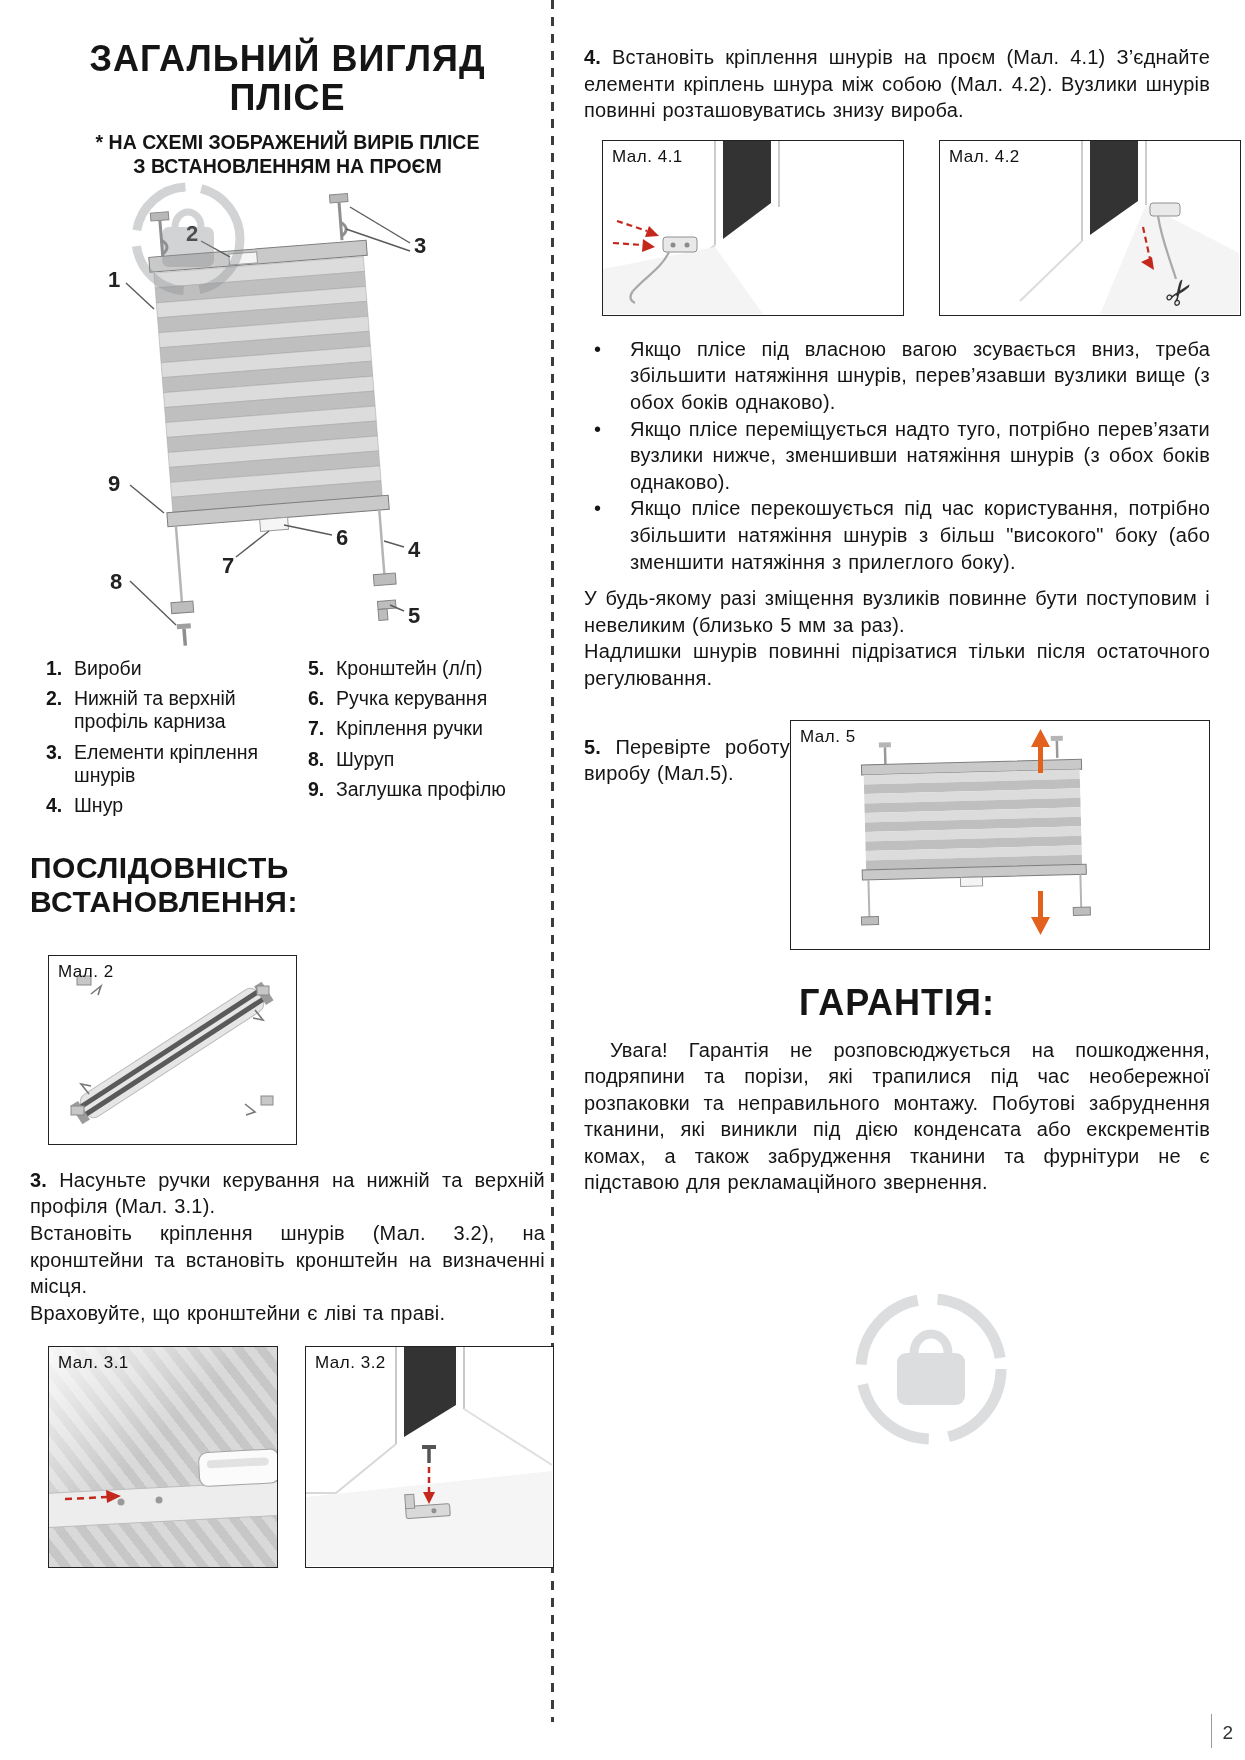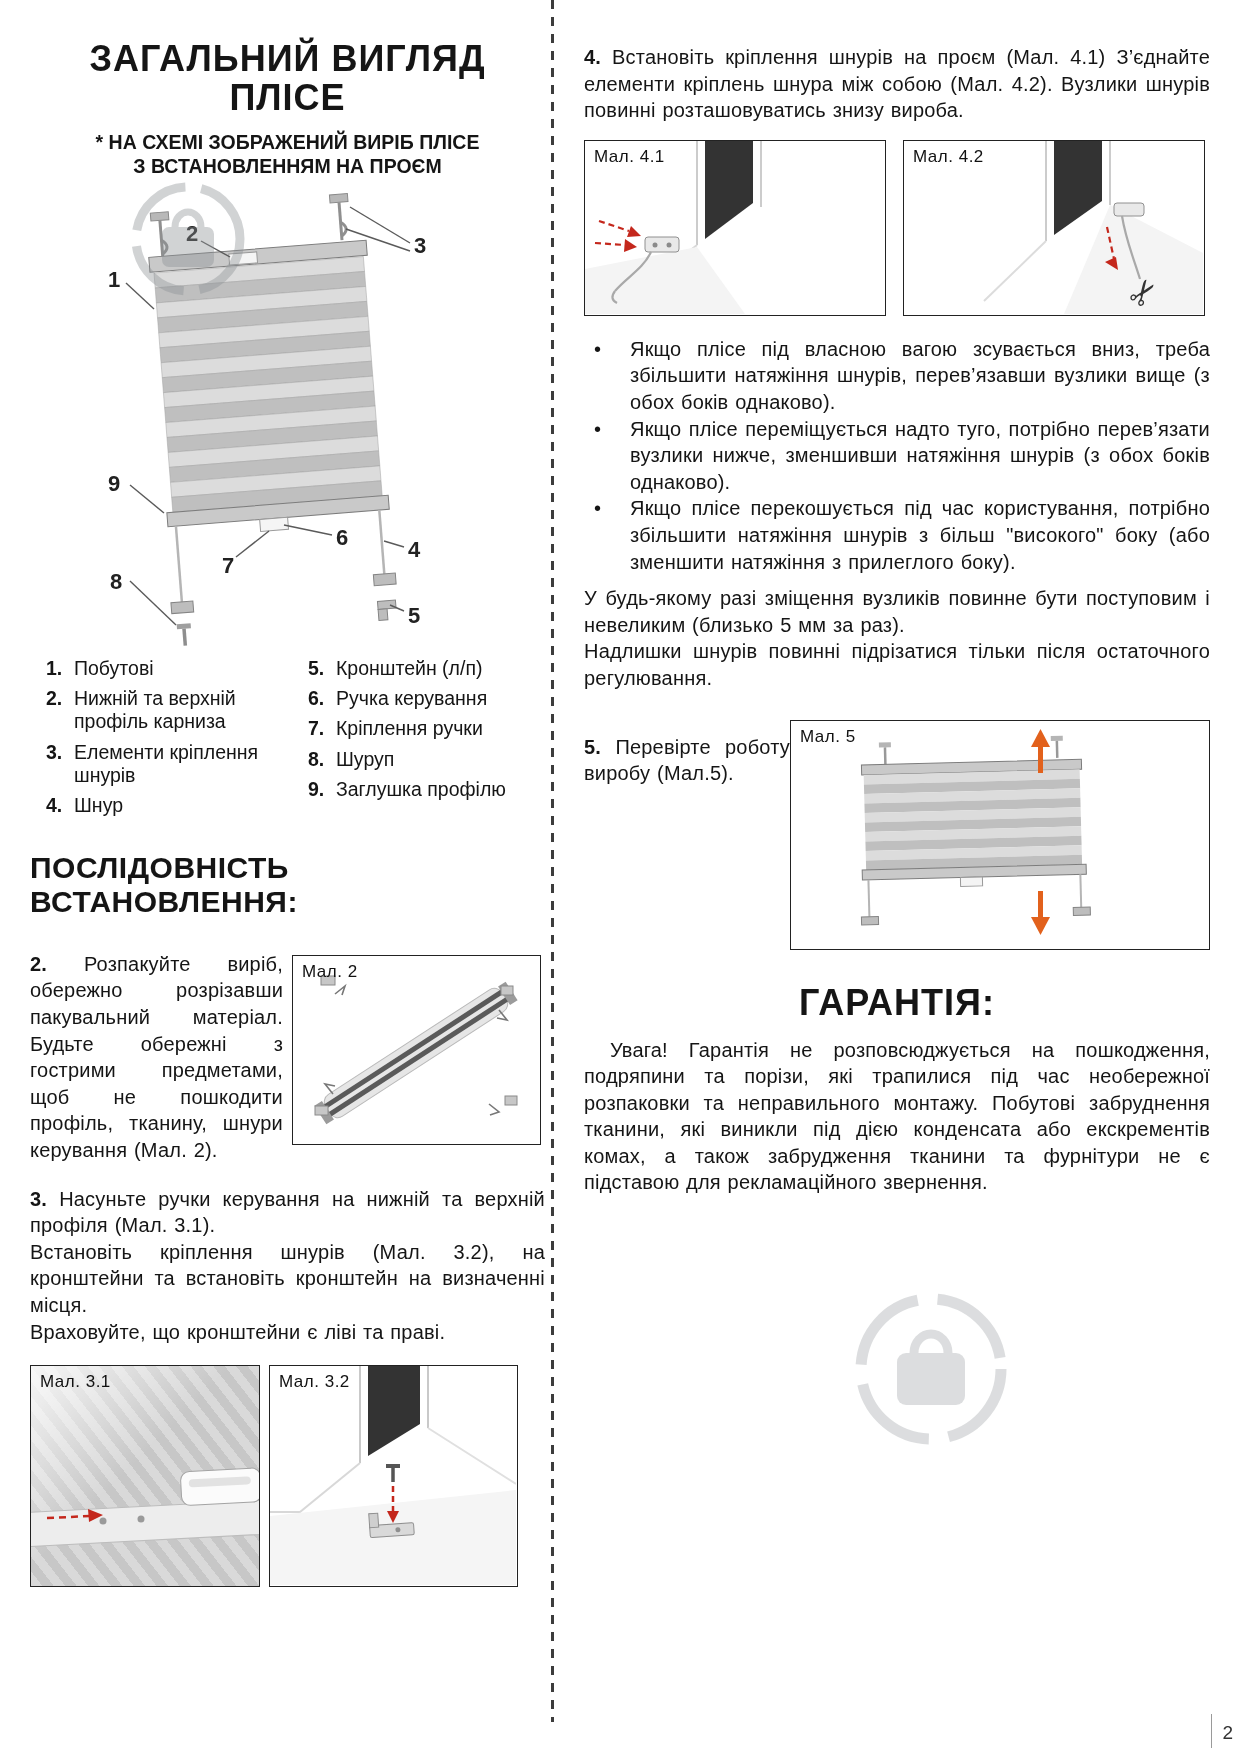--- a/index.html
+++ b/index.html
@@ -26,21 +26,21 @@
 
   .legend-wrap { display:flex; margin-top:4px; padding-left:16px; }
   .legend-colA { width:262px; }
   .legend-colB { width:237px; }
   .legend-item { display:flex; font-size:19.5px; line-height:1.2; margin-bottom:7px; }
   .legend-num { width:28px; flex:none; font-weight:700; }
   .legend-label { flex:1; }
 
   .seq-heading { margin-top:26px; font-size:30px; font-weight:800; letter-spacing:0.5px; }
 
-  .figure-box { position:relative; border:1.6px solid #222; background:#fff; flex:none; overflow:hidden; }
+  .figure-box { position:relative; border:1.6px solid #222; background:#fff; flex:none; overflow:hidden;margin-left:18px; }
   .figure-label { position:absolute; left:9px; top:6px; font-size:17px; letter-spacing:0.5px; color:#111; z-index:2; }
 
   .step2-row { display:flex; margin-top:32px; }
   .step2-text { width:253px; margin-right:9px; }
   .fig2 { width:249px; height:190px; margin-top:4px; }
 
   .step3-text { margin-top:22px; }
 
   .figs3-row { display:flex; margin-top:20px; gap:9px; }
   .fig31 { width:230px; height:222px;
@@ -168,21 +168,21 @@
         <circle r="52" fill="none" stroke="#8d9296" stroke-width="9" stroke-dasharray="70 16"></circle>
         <path d="M-13,-12 a13,15 0 0 1 26,0" fill="none" stroke="#8d9296" stroke-width="7"></path>
         <rect x="-26" y="-12" width="52" height="40" rx="7" fill="#8d9296"></rect>
       </g>
     </svg>
 
     <div class="legend-wrap">
       <div class="legend-colA">
         <div class="legend-item">
           <span class="legend-num">1.</span>
-          <span class="legend-label">Побутові</span>
+          <span class="legend-label">Вироби</span>
         </div>
         <div class="legend-item">
           <span class="legend-num">2.</span>
           <span class="legend-label">Нижній та верхній профіль карниза</span>
         </div>
         <div class="legend-item">
           <span class="legend-num">3.</span>
           <span class="legend-label">Елементи кріплення шнурів</span>
         </div>
         <div class="legend-item">
@@ -210,24 +210,20 @@
         <div class="legend-item">
           <span class="legend-num">9.</span>
           <span class="legend-label">Заглушка профілю</span>
         </div>
       </div>
     </div>
 
     <div class="seq-heading">ПОСЛІДОВНІСТЬ ВСТАНОВЛЕННЯ:</div>
 
     <div class="step2-row">
-      <div class="step2-text body-text">
-        <span class="b">2.</span>
-        <span>Розпакуйте виріб, обережно розрізавши пакувальний матеріал. Будьте обережні з гострими предметами, щоб не пошкодити профіль, тканину, шнури керування (Мал. 2).</span>
-      </div>
       <div class="figure-box fig2">
         <div class="figure-label">Мал. 2</div>
         <svg width="246" height="187" viewBox="0 0 246 187">
           <g transform="translate(123,97) rotate(-33)">
             <rect x="-105" y="-13" width="210" height="26" rx="9" fill="#e6e6e6" stroke="#b9b9b9"></rect>
             <rect x="-107" y="-7" width="214" height="5" fill="#5a5a5a"></rect>
             <rect x="-107" y="2" width="214" height="5" fill="#5a5a5a"></rect>
             <rect x="-114" y="-11" width="9" height="22" fill="#9b9b9b"></rect>
             <rect x="105" y="-11" width="9" height="22" fill="#9b9b9b"></rect>
           </g>

